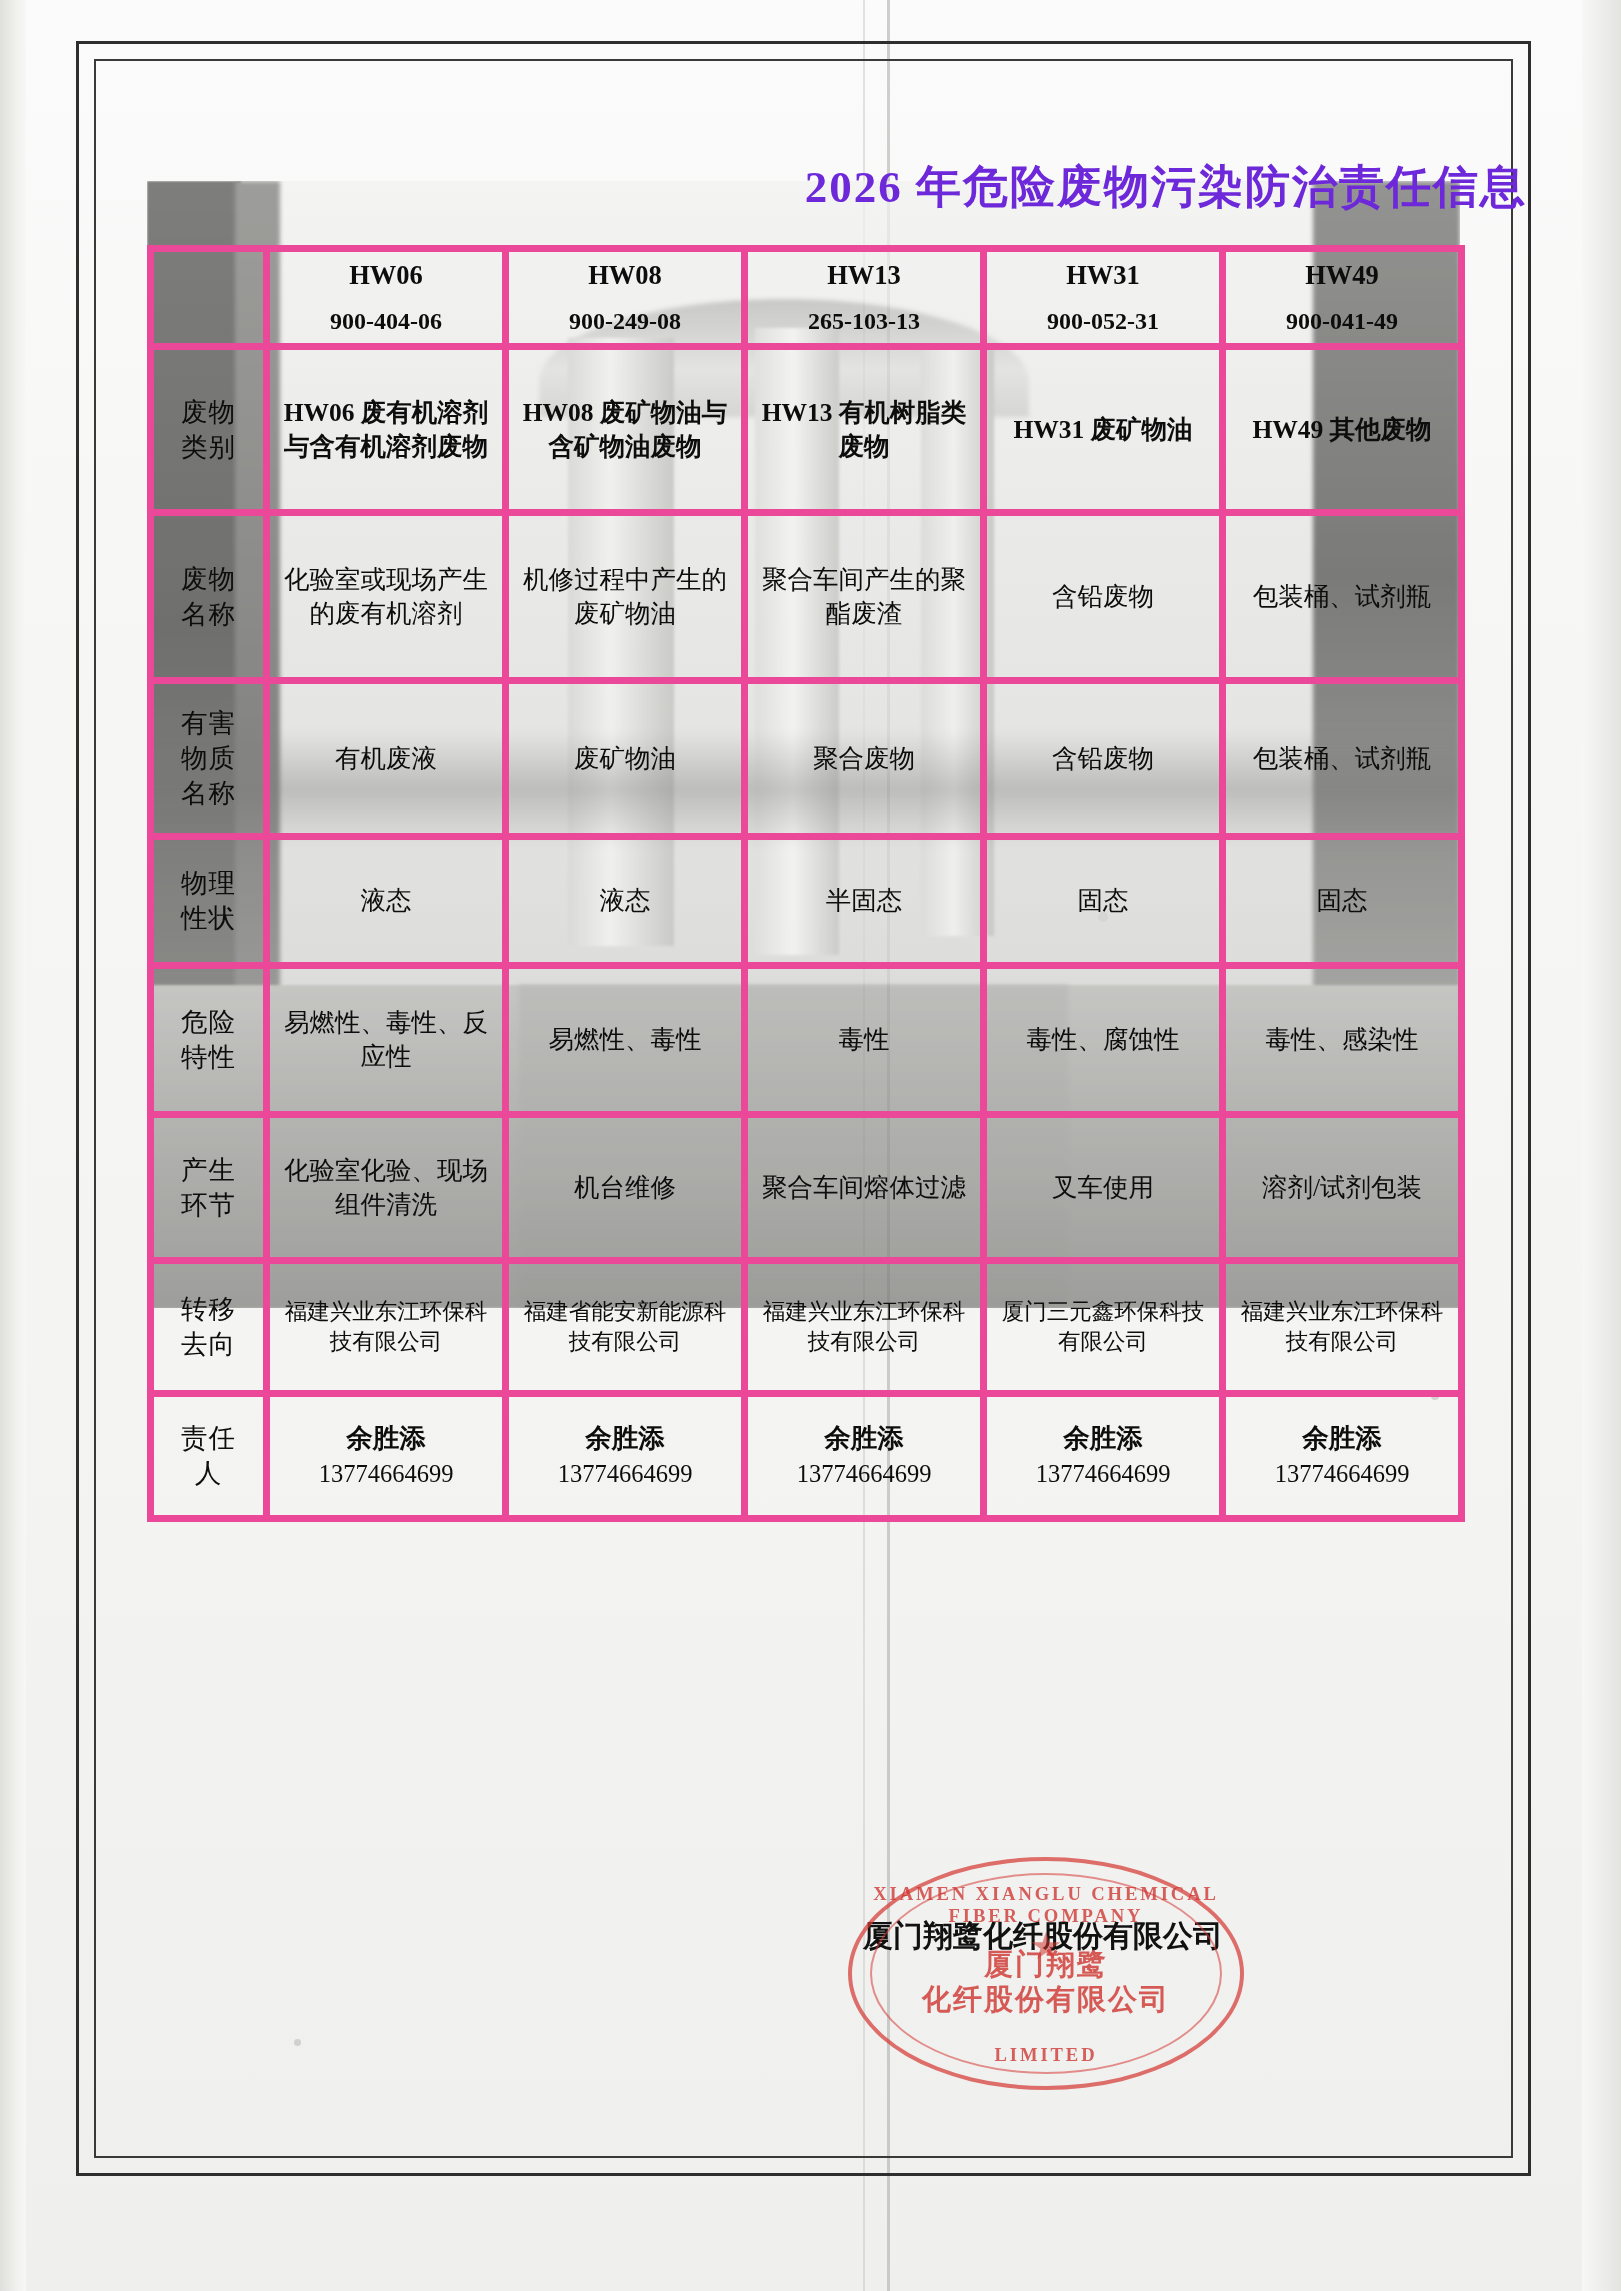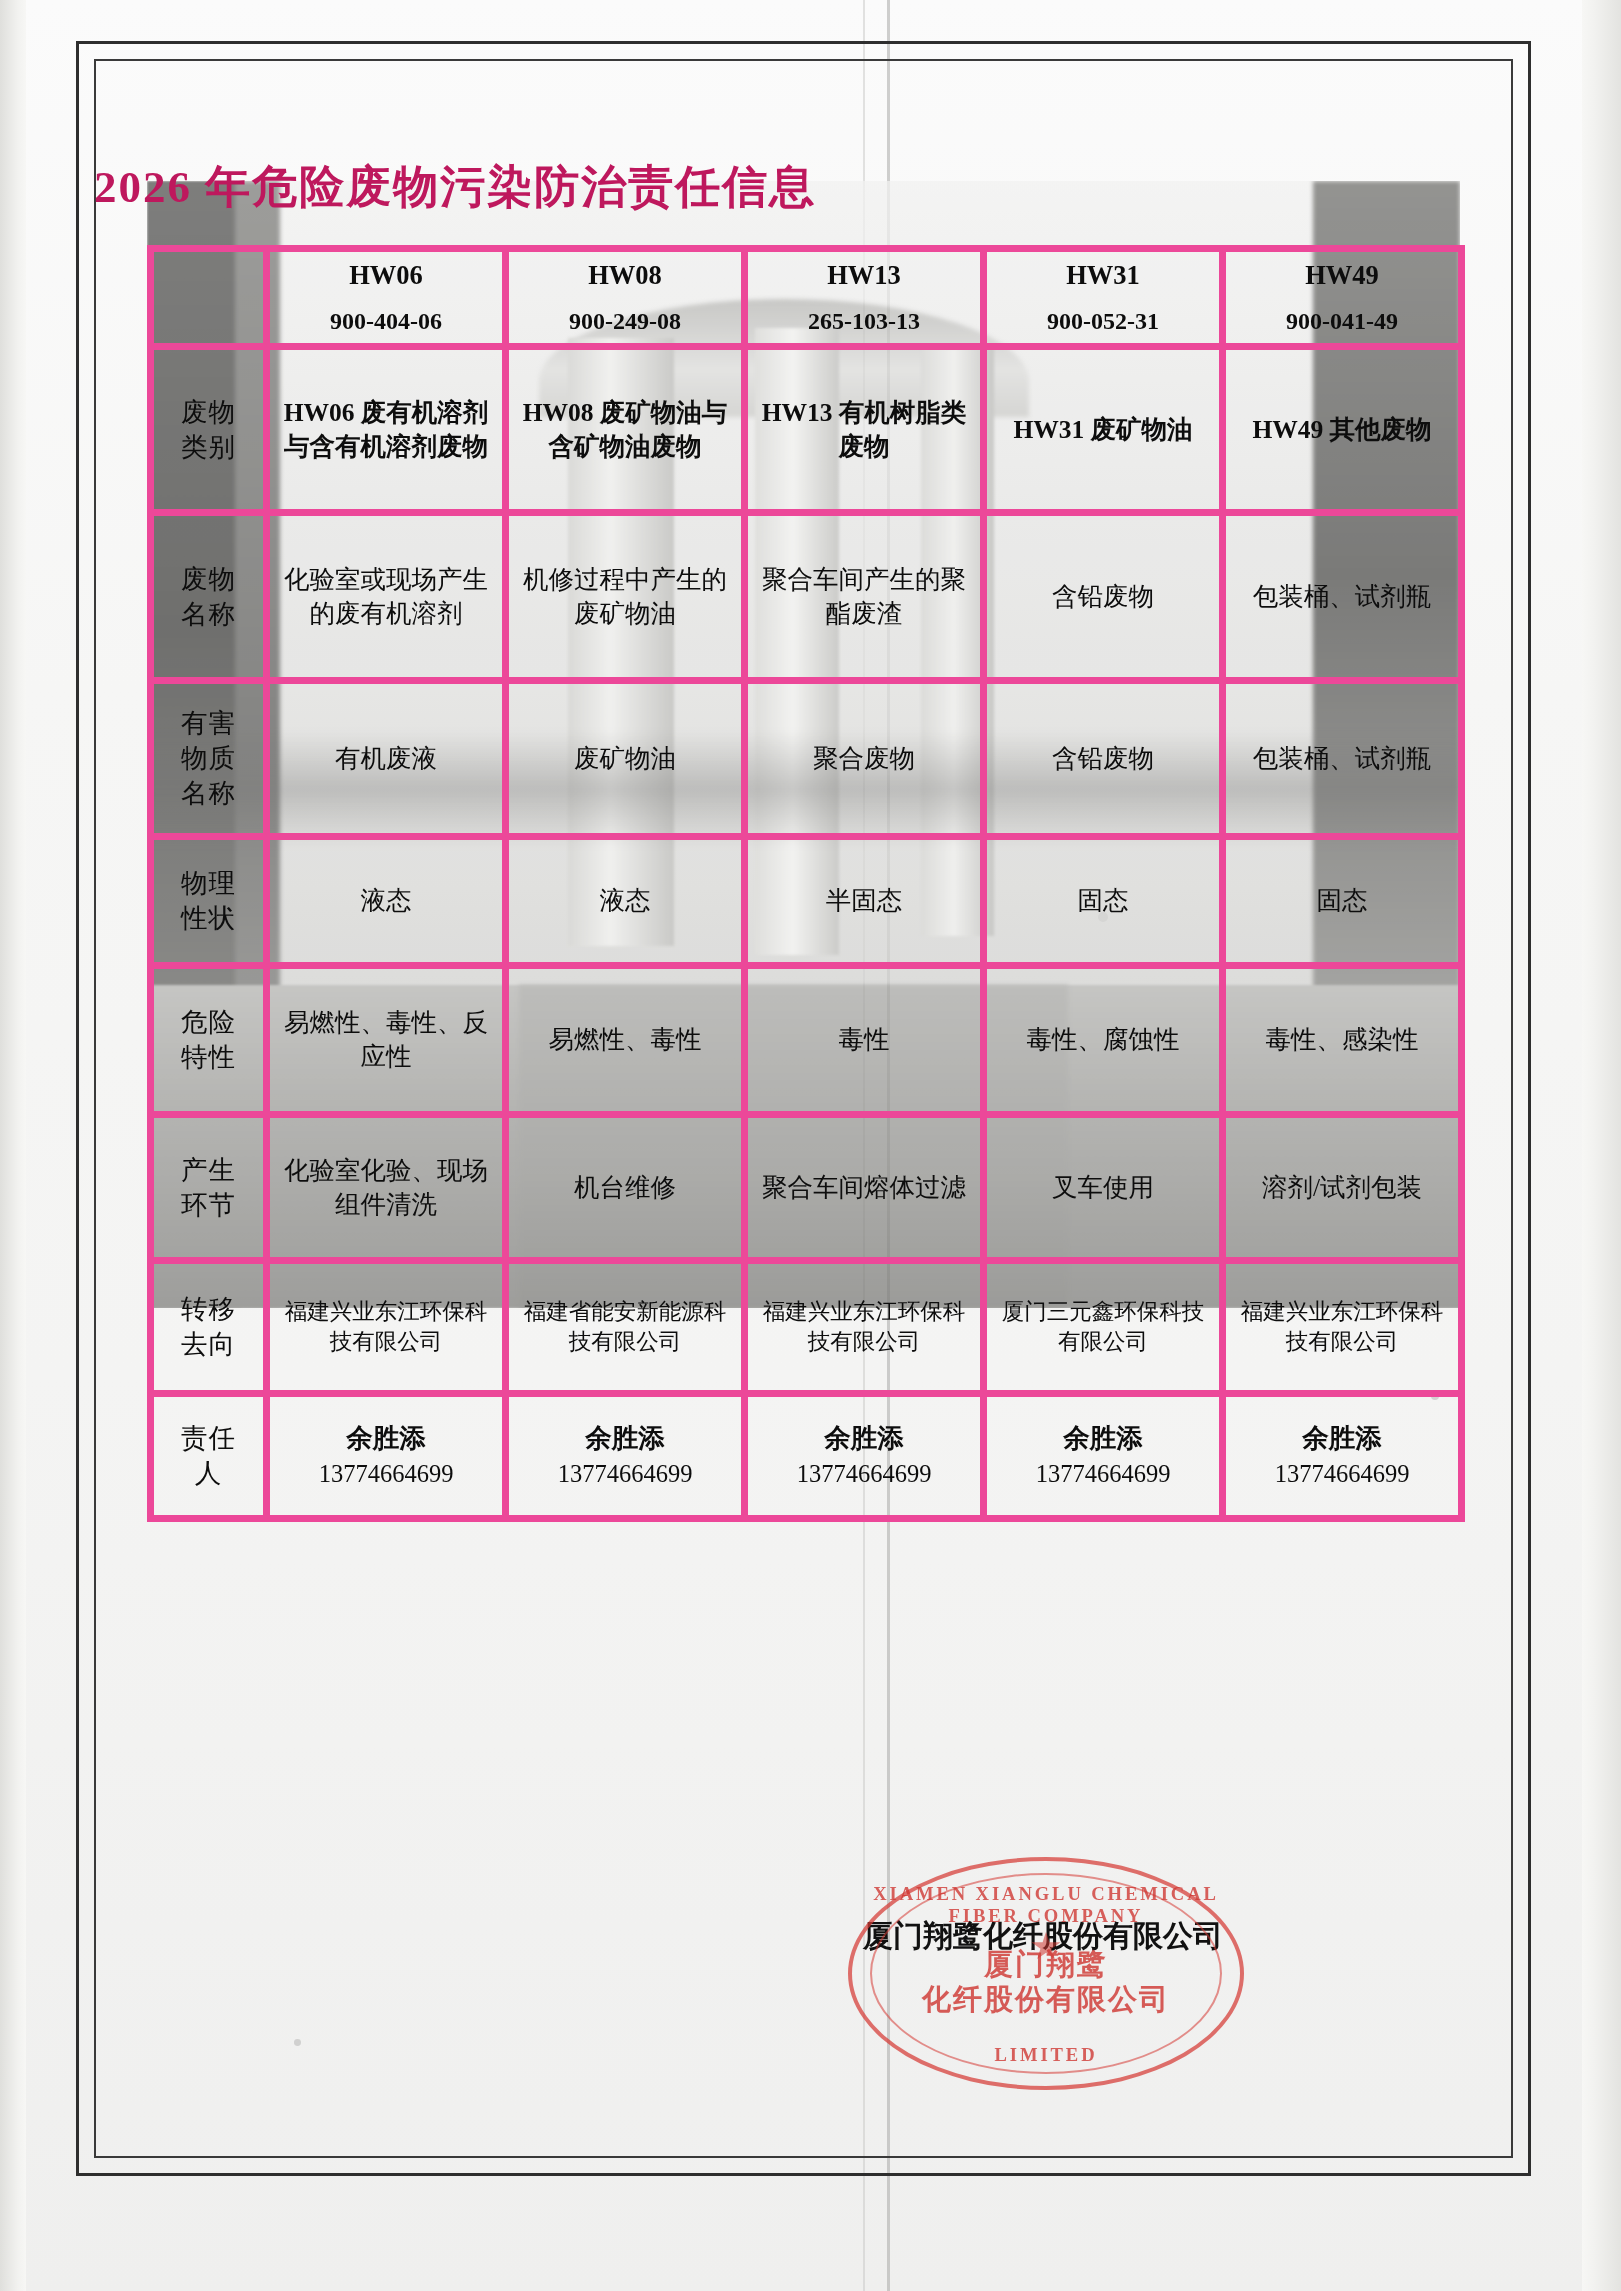--- a/index.html
+++ b/index.html
@@ -119,27 +119,28 @@
     position: absolute; left: 0; top: 549px; width: 100%; height: 118px;
     background: linear-gradient(180deg, rgba(90,90,88,0.0) 0%, rgba(70,70,68,0.35) 50%, rgba(90,90,88,0.0) 100%);
     filter: blur(3.9px);
   }
 
   
   .doc-title {
     position: absolute;
     left: 94px; top: 157px;
     width: 1419px;
-    text-align: left;
+    text-align: right;
     font-family: "Liberation Serif", "DejaVu Serif", serif;
     font-weight: bold;
     font-size: 45px;
     letter-spacing: 2px;
-    color: #be185d;
+    color: #6d28d9;
     z-index: 5;
+    padding-left: 14px;
   }
 
   
   .tbl-wrap {
     position: absolute;
     left: 147px; top: 245px;
     width: 1313px;
     z-index: 6;
   }
   table.info {

